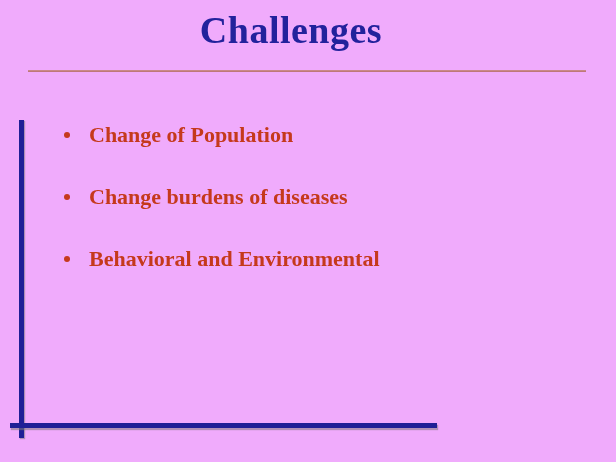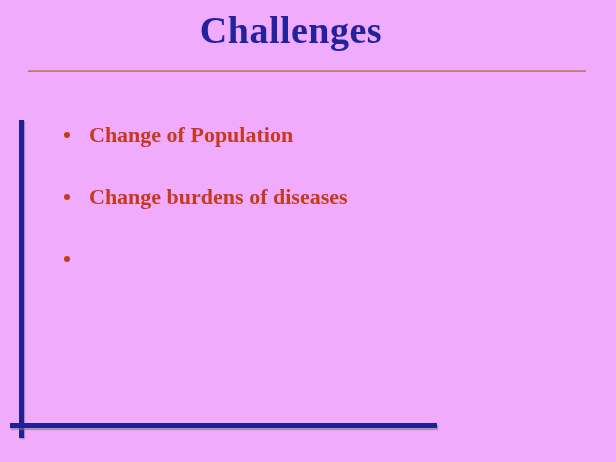--- a/index.html
+++ b/index.html
@@ -97,20 +97,21 @@
     <li class="bullet-item">
       <span class="bullet-dot"></span>
       <span class="bullet-text">Change of Population</span>
     </li>
     <li class="bullet-item">
       <span class="bullet-dot"></span>
       <span class="bullet-text">Change burdens of diseases</span>
     </li>
     <li class="bullet-item">
       <span class="bullet-dot"></span>
+      <span class="bullet-text">Behavioral and Environmental</span>
     </li>
   </ul>
 
   <div class="accent-line-vertical"></div>
 
   <div class="accent-line-horizontal"></div>
 
 </div>
 
 </body></html>

